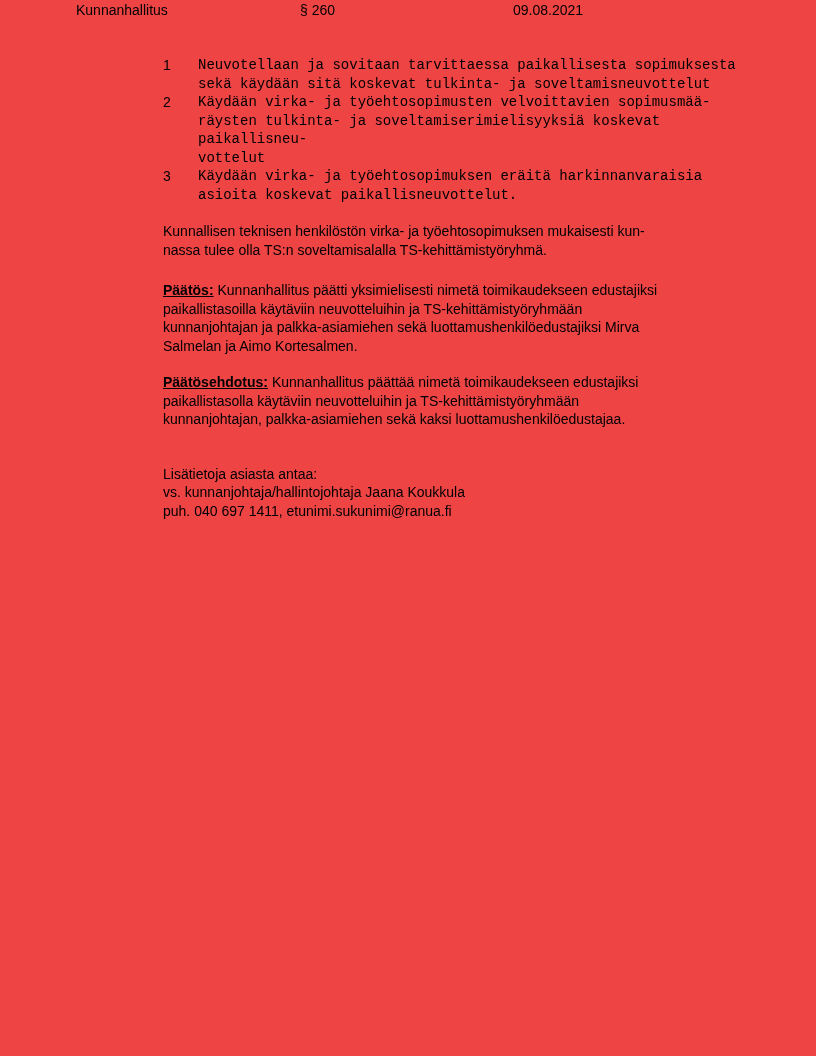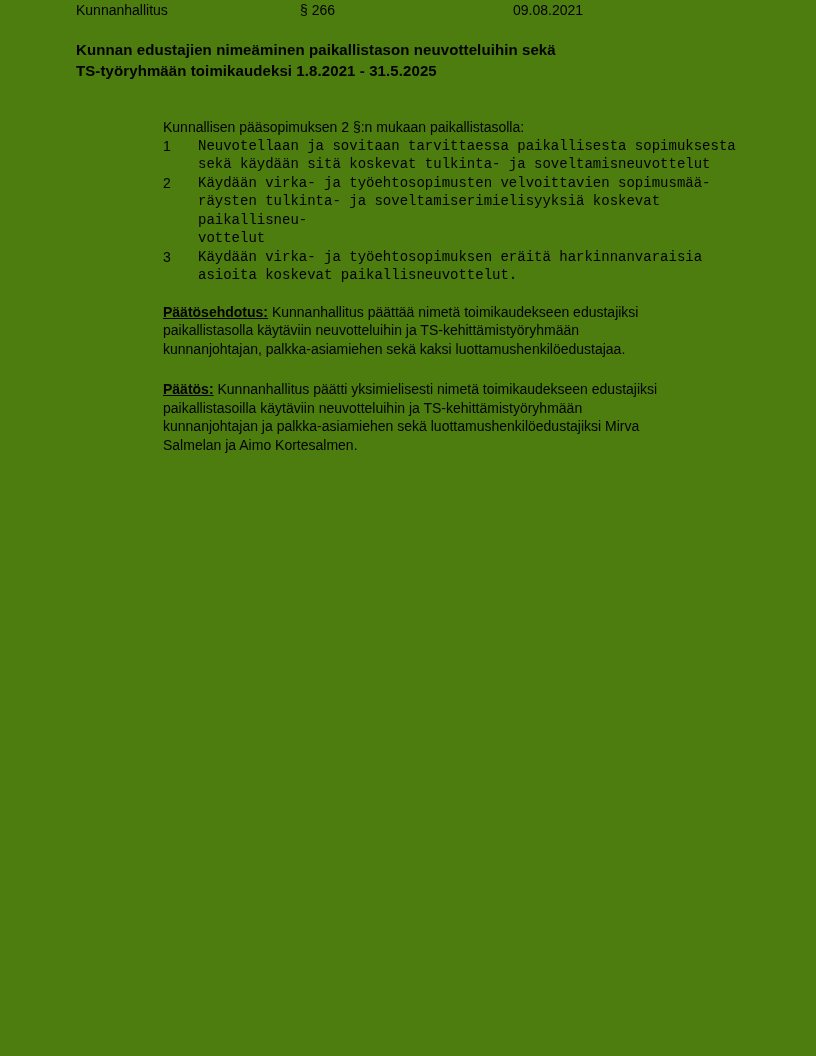--- a/index.html
+++ b/index.html
@@ -8,21 +8,21 @@
     width: 816px;
     height: 1056px;
     font-family: "Liberation Sans", "DejaVu Sans", sans-serif;
     color: #000000;
     overflow: hidden;
   }
   .page {
     position: relative;
     width: 816px;
     height: 1056px;
-    background: #4d7c0f;
+    background: #ef4444;
     padding-top: 2px;
   }
   .doc-header {
     position: relative;
     height: 17px;
     font-size: 14px;
     line-height: 17px;
   }
   .doc-header .h-committee { position: absolute; left: 76px; top: 0; }
   .doc-header .h-section   { position: absolute; left: 300px; top: 0; }
@@ -60,57 +60,59 @@
     text-decoration: underline;
   }
 </style>
 </head>
 <body>
 
 <div class="page">
 
   <div class="doc-header">
     <span class="h-committee">Kunnanhallitus</span>
-    <span class="h-section">§ 266</span>
+    <span class="h-section">§ 260</span>
     <span class="h-date">09.08.2021</span>
   </div>
 
-  <h1 class="doc-title">Kunnan edustajien nimeäminen paikallistason neuvotteluihin sekä
-TS-työryhmään toimikaudeksi 1.8.2021 - 31.5.2025</h1>
 
 
   <div class="doc-body">
 
-    <div class="pre">Kunnallisen pääsopimuksen 2 §:n mukaan paikallistasolla:</div>
 
     <div>
       <div class="list-item">
         <span class="num">1</span>
         <span class="item-text pre">Neuvotellaan ja sovitaan tarvittaessa paikallisesta sopimuksesta
 sekä käydään sitä koskevat tulkinta- ja soveltamisneuvottelut</span>
       </div>
       <div class="list-item">
         <span class="num">2</span>
         <span class="item-text pre">Käydään virka- ja työehtosopimusten velvoittavien sopimusmää-
 räysten tulkinta- ja soveltamiserimielisyyksiä koskevat paikallisneu-
 vottelut</span>
       </div>
       <div class="list-item">
         <span class="num">3</span>
         <span class="item-text pre">Käydään virka- ja työehtosopimuksen eräitä harkinnanvaraisia
 asioita koskevat paikallisneuvottelut.</span>
       </div>
     </div>
 
-
-    <div class="pre para-proposal"><span class="decision-label">Päätösehdotus:</span><span> Kunnanhallitus päättää nimetä toimikaudekseen edustajiksi
-paikallistasolla käytäviin neuvotteluihin ja TS-kehittämistyöryhmään
-kunnanjohtajan, palkka-asiamiehen sekä kaksi luottamushenkilöedustajaa.</span></div>
+    <div class="pre para-ts">Kunnallisen teknisen henkilöstön virka- ja työehtosopimuksen mukaisesti kun-
+nassa tulee olla TS:n soveltamisalalla TS-kehittämistyöryhmä.</div>
 
     <div class="pre para-decision"><span class="decision-label">Päätös:</span><span> Kunnanhallitus päätti yksimielisesti nimetä toimikaudekseen edustajiksi
 paikallistasoilla käytäviin neuvotteluihin ja TS-kehittämistyöryhmään
 kunnanjohtajan ja palkka-asiamiehen sekä luottamushenkilöedustajiksi Mirva
 Salmelan ja Aimo Kortesalmen.</span></div>
 
+    <div class="pre para-proposal"><span class="decision-label">Päätösehdotus:</span><span> Kunnanhallitus päättää nimetä toimikaudekseen edustajiksi
+paikallistasolla käytäviin neuvotteluihin ja TS-kehittämistyöryhmään
+kunnanjohtajan, palkka-asiamiehen sekä kaksi luottamushenkilöedustajaa.</span></div>
+
+    <div class="pre para-contact">Lisätietoja asiasta antaa:
+vs. kunnanjohtaja/hallintojohtaja Jaana Koukkula
+puh. 040 697 1411, etunimi.sukunimi@ranua.fi</div>
 
   </div>
 
 </div>
 
 </body></html>

